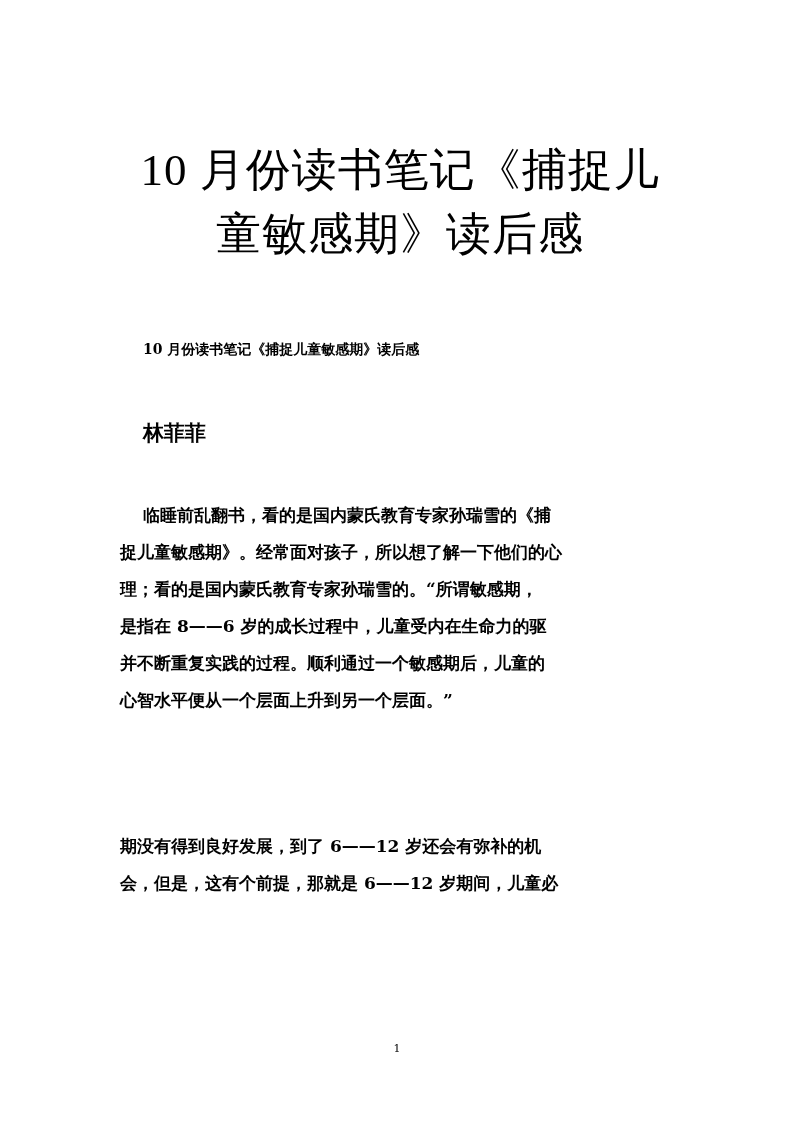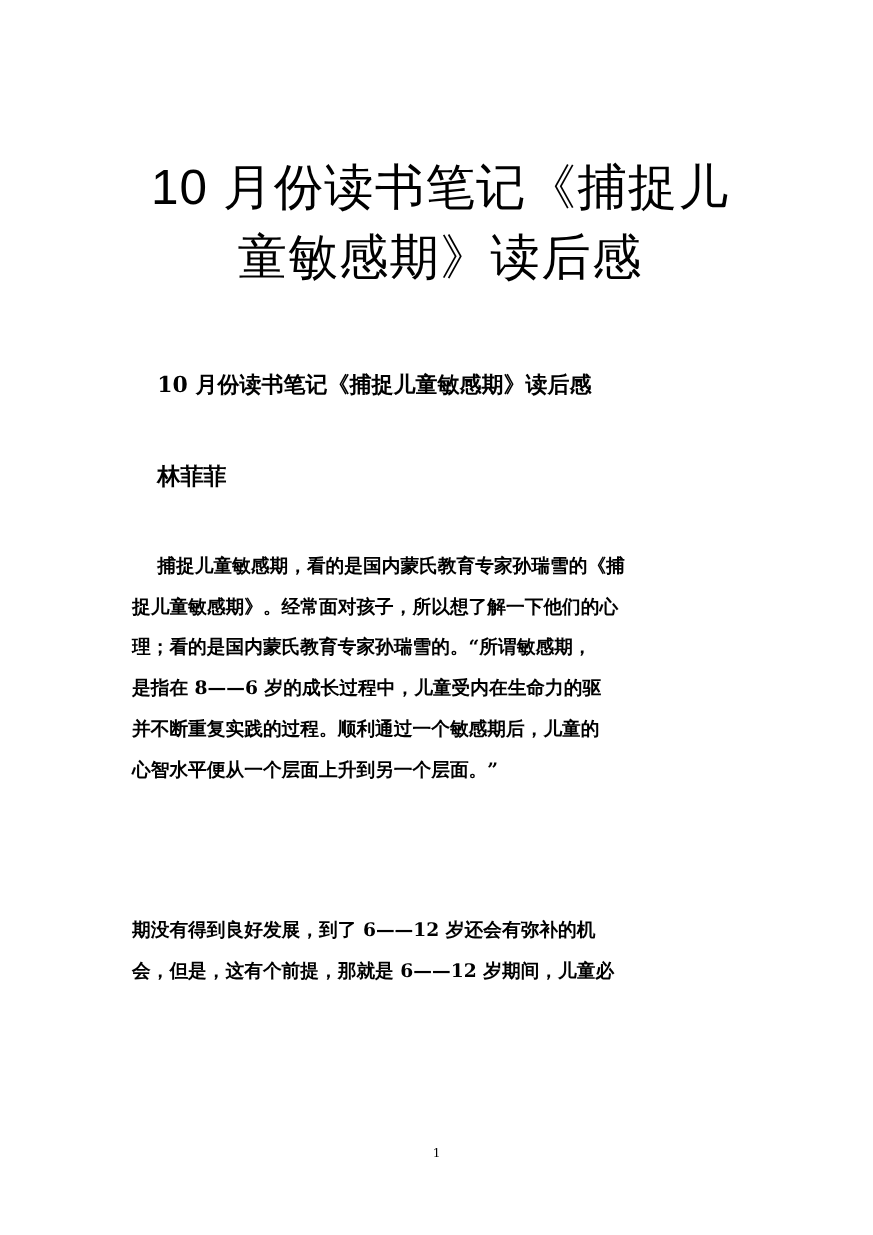--- a/index.html
+++ b/index.html
@@ -21,31 +21,31 @@
       width: 794px;
       height: 1123px;
       background: #ffffff;
     }
     .doc-title {
       position: absolute;
       left: 100px;
       top: 138px;
       width: 600px;
       text-align: center;
-      font-family: Liberation Sans, sans-serif;
+      font-family: Liberation Serif, serif;
       font-size: 45px;
       line-height: 64px;
       font-weight: normal;
       letter-spacing: 1px;
     }
     .subtitle {
       position: absolute;
       left: 143px;
       top: 337px;
-      font-size: 20px;
+      font-size: 14px;
       line-height: 24px;
       font-weight: bold;
       white-space: nowrap;
       text-align: right;
     }
     .author {
       position: absolute;
       left: 143px;
       top: 421px;
       font-size: 21px;
@@ -86,21 +86,21 @@
   <h1 class="doc-title" style="margin:0;">
     <div>10 月份读书笔记《捕捉儿</div>
     <div>童敏感期》读后感</div>
   </h1>
 
   <div class="subtitle">10 月份读书笔记《捕捉儿童敏感期》读后感</div>
 
   <div class="author">林菲菲</div>
 
   <div class="para p1">
-    <div class="line indent">捕捉儿童敏感期，看的是国内蒙氏教育专家孙瑞雪的《捕</div>
+    <div class="line indent">临睡前乱翻书，看的是国内蒙氏教育专家孙瑞雪的《捕</div>
     <div class="line">捉儿童敏感期》。经常面对孩子，所以想了解一下他们的心</div>
     <div class="line">理；看的是国内蒙氏教育专家孙瑞雪的。“所谓敏感期，</div>
     <div class="line">是指在 8——6 岁的成长过程中，儿童受内在生命力的驱</div>
     <div class="line">并不断重复实践的过程。顺利通过一个敏感期后，儿童的</div>
     <div class="line">心智水平便从一个层面上升到另一个层面。”</div>
   </div>
 
   <div class="para p2">
     <div class="line">期没有得到良好发展，到了 6——12 岁还会有弥补的机</div>
     <div class="line">会，但是，这有个前提，那就是 6——12 岁期间，儿童必</div>

